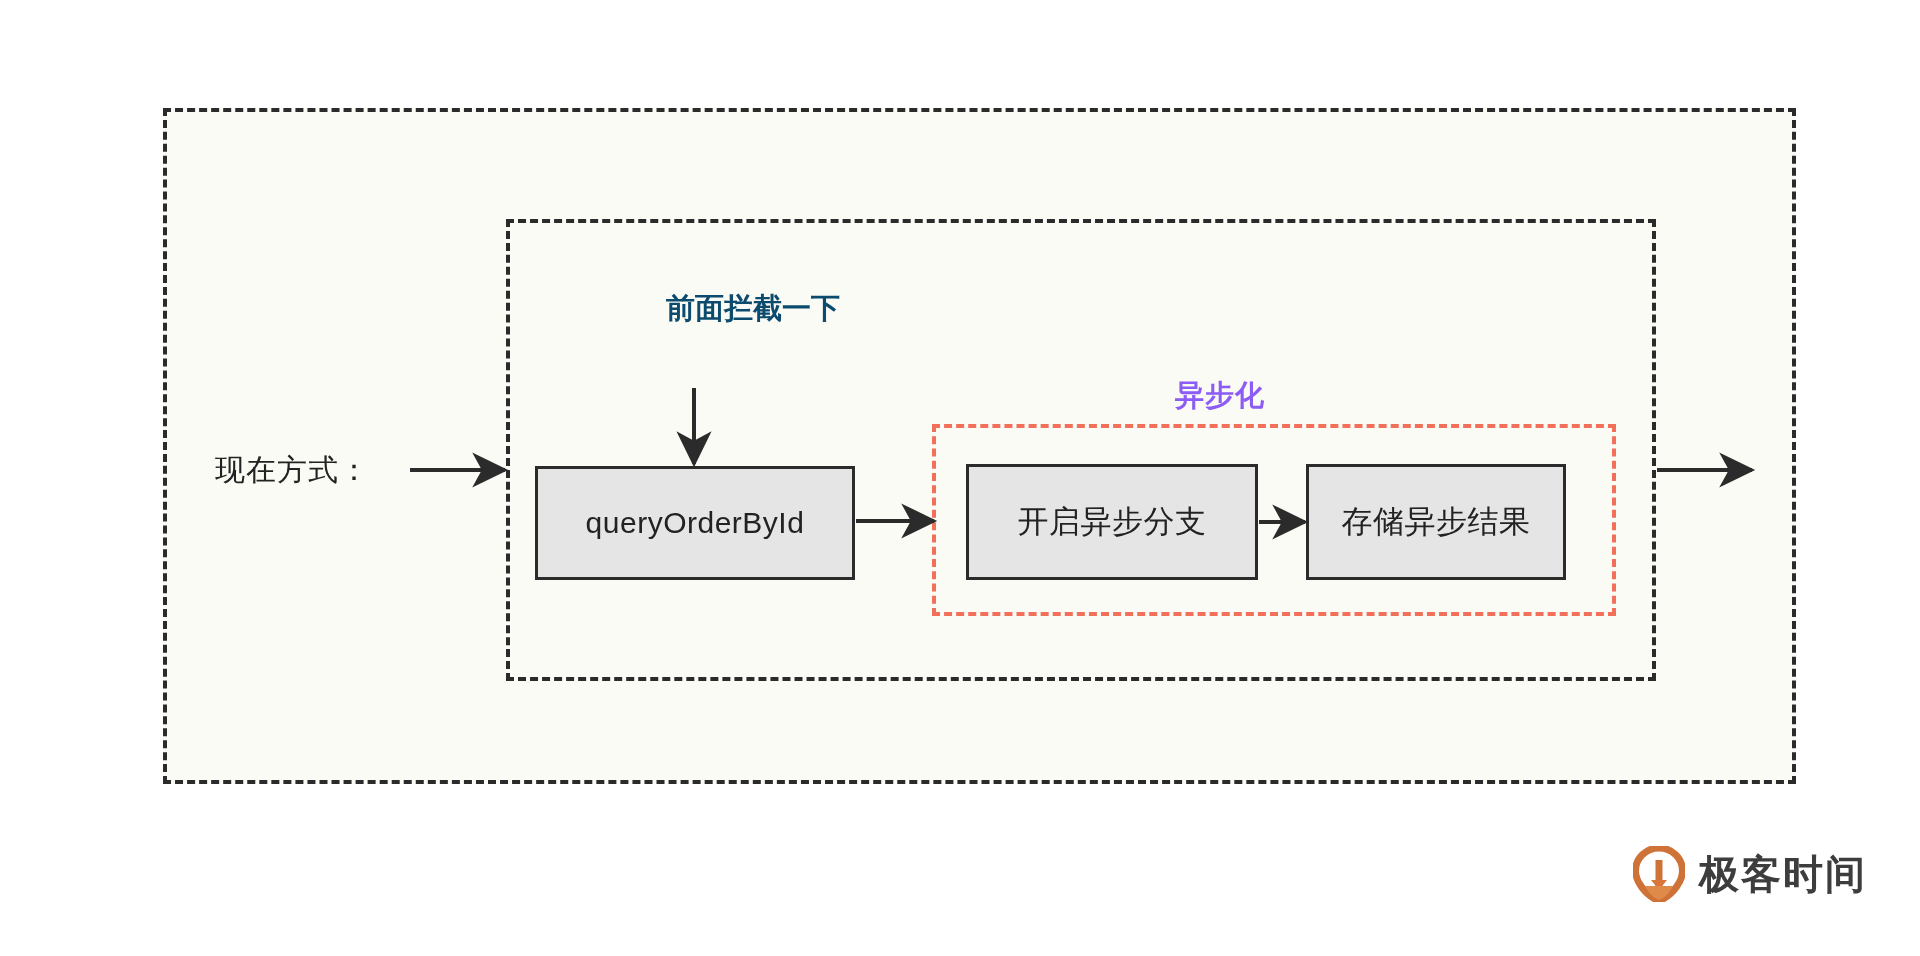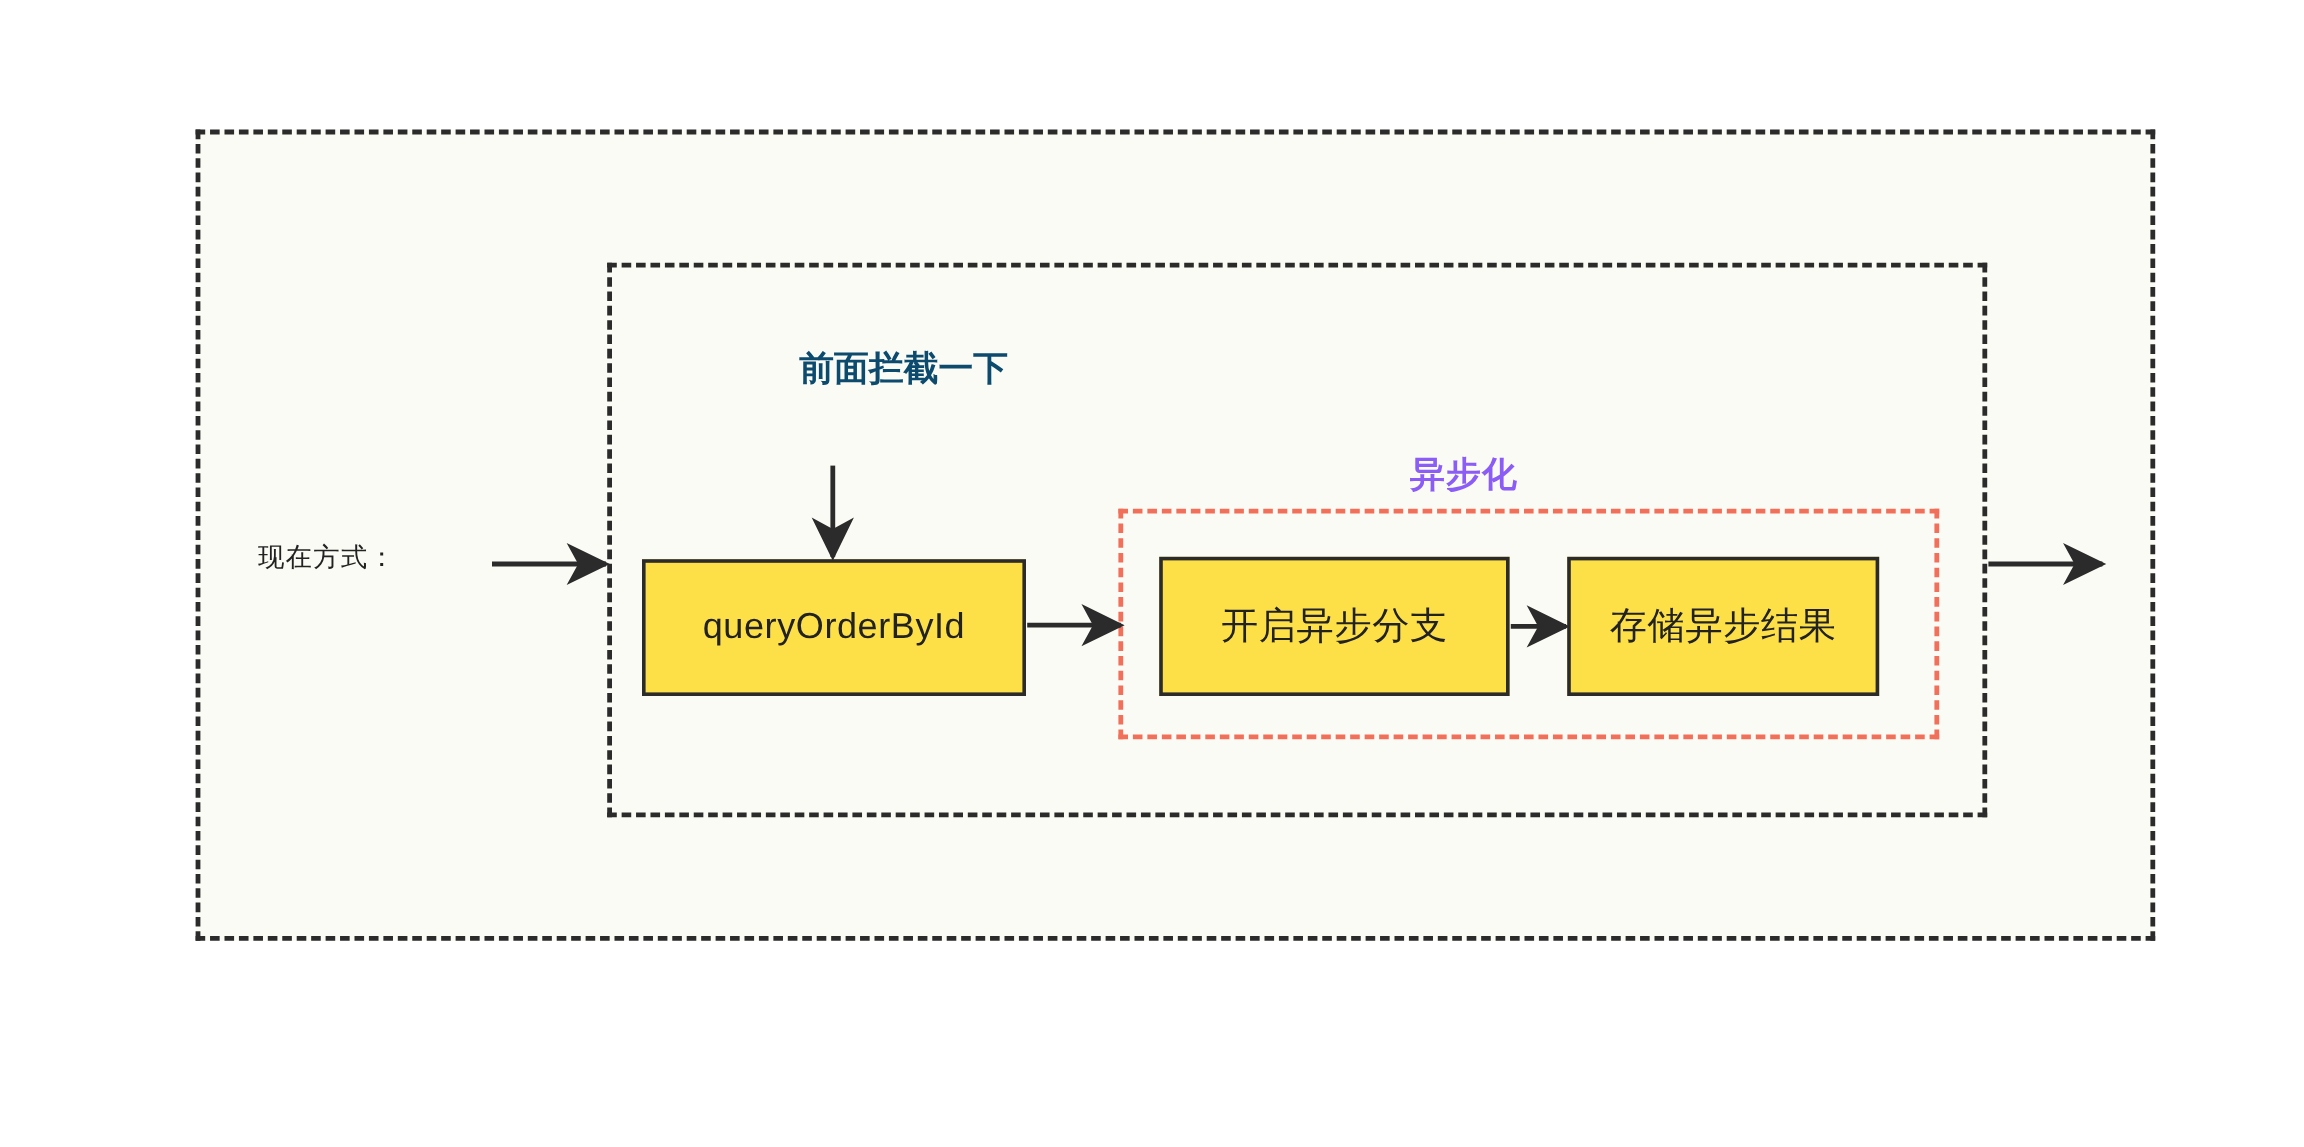--- a/index.html
+++ b/index.html
@@ -54,21 +54,21 @@
     width: 684px;
     height: 192px;
     border: 4px dashed #f2705a;
     box-sizing: border-box;
     background: transparent;
   }
 
   
   .node {
     position: absolute;
-    background: #fde047;
+    background: #e5e5e5;
     border: 3px solid #2b2b2b;
     box-sizing: border-box;
     display: flex;
     align-items: center;
     justify-content: center;
     color: #222222;
     letter-spacing: 0.5px;
   }
   .node-query {
     left: 535px;
@@ -90,21 +90,21 @@
     width: 260px;
     height: 116px;
     font-size: 31px;
   }
 
   
   .left-label {
     position: absolute;
     left: 215px;
     top: 450px;
-    font-size: 22px;
+    font-size: 30px;
     color: #222222;
     white-space: nowrap;
     letter-spacing: 1px;
   }
   .annot {
     position: absolute;
     left: 560px;
     top: 288px;
     width: 280px;
     text-align: right;
@@ -197,14 +197,23 @@
 
     <line x1="694" y1="388" x2="694" y2="464" stroke="#2b2b2b" stroke-width="4" marker-end="url(#ah)"></line>
 
     <line x1="856" y1="521" x2="934" y2="521" stroke="#2b2b2b" stroke-width="4" marker-end="url(#ah)"></line>
 
     <line x1="1259" y1="522" x2="1305" y2="522" stroke="#2b2b2b" stroke-width="4" marker-end="url(#ah)"></line>
 
     <line x1="1657" y1="470" x2="1752" y2="470" stroke="#2b2b2b" stroke-width="4" marker-end="url(#ah)"></line>
   </svg>
 
+  <div class="logo">
+    <svg class="logo-mark" viewBox="0 0 52 56">
+      <path d="M26 2 C12.8 2 2.5 12.2 2.5 25 C2.5 35.5 12 47.5 22.2 53.2 C24.6 54.6 27.4 54.6 29.8 53.2 C40 47.5 49.5 35.5 49.5 25 C49.5 12.2 39.2 2 26 2 Z" fill="none" stroke="#cf7238" stroke-width="7"></path>
+      <path d="M26 14 L26 44" stroke="#cf7238" stroke-width="7" stroke-linecap="butt"></path>
+      <path d="M26 44 L18 34 L34 34 Z" fill="#d9763c"></path>
+      <path d="M12 40 C16 48 21 52 26 54 C31 52 36 48 40 40 Z" fill="#e08a4a"></path>
+    </svg>
+    <span class="logo-text">极客时间</span>
+  </div>
 
 </div>
 
 </body></html>

